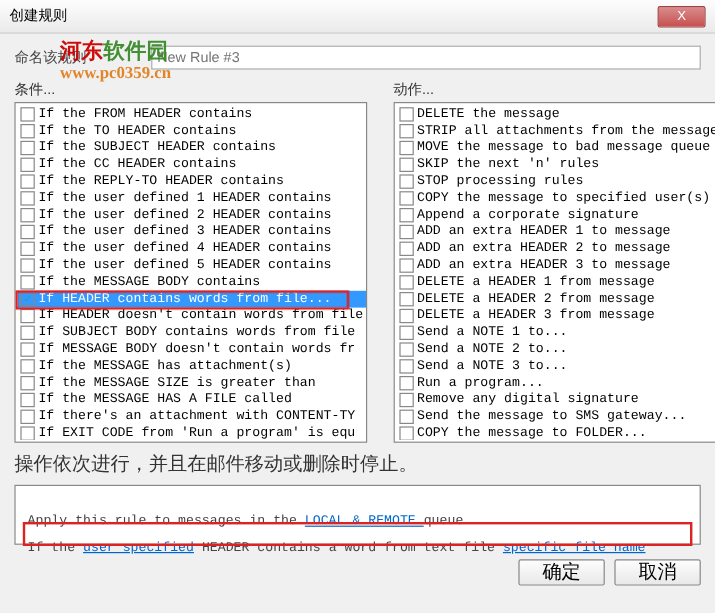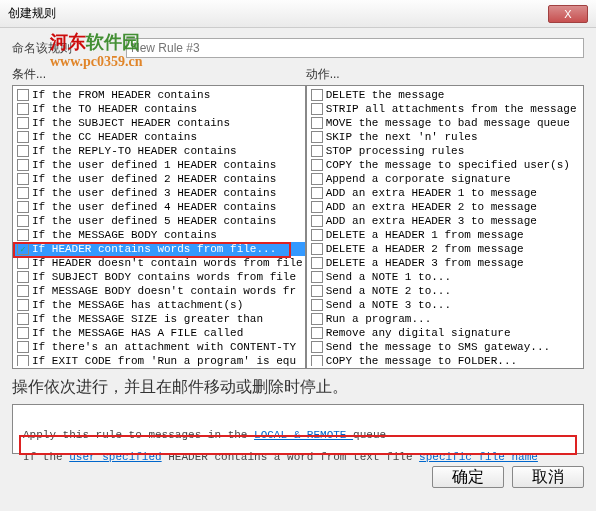--- a/index.html
+++ b/index.html
@@ -7,21 +7,21 @@
     .titlebar { background: linear-gradient(#fdfdfd, #eaeaea); height: 28px; border-bottom: 1px solid #ccc; display: flex; align-items: center; padding: 0 8px; justify-content: space-between; }
     .close-btn { width: 40px; height: 18px; background: linear-gradient(#d98c8c,#c75050); color: #fff; text-align: center; line-height: 16px; border: 1px solid #a04040; border-radius: 2px; font-size: 11px; cursor: pointer; }
     .watermark { position: absolute; top: 30px; left: 50px; font-size: 18px; font-weight: bold; z-index: 100; pointer-events: none; opacity: 0.95; font-family: "Microsoft YaHei"; }
     .watermark .red { color: #c00; }
     .watermark .green { color: #3a8a2a; }
     .watermark .orange { color: #e08020; }
     .content { padding: 10px 12px; }
     .form-row { display: flex; align-items: center; margin-bottom: 8px; }
     .form-label { width: 90px; color: #444; }
     .form-input { flex: 1; border: 1px solid #aaa; height: 20px; padding: 2px 4px; color: #999; font-size: 12px; background: #fff; margin-left: 24px; }
-    .lists-row { display: flex; gap: 0; margin-top: 4px; }
+    .lists-row { display: flex; gap: 22px; margin-top: 4px; }
     .list-col { flex: 1; display: flex; flex-direction: column; }
     .list-header { color: #333; margin-bottom: 2px; font-size: 12px; }
     .listbox-wrap { border: 1px solid #888; background: #fff; height: 284px; position: relative; overflow: hidden; padding: 2px 0 2px 2px; }
     .listbox-inner { overflow-y: scroll; overflow-x: hidden; height: 100%; }
     .list-item { display: flex; align-items: center; height: 14px; padding: 0 2px; font-family: "Courier New", monospace; font-size: 11px; white-space: nowrap; cursor: default; }
     .list-item .chk { width: 12px; height: 12px; border: 1px solid #888; margin-right: 3px; flex-shrink: 0; display: inline-flex; align-items: center; justify-content: center; font-size: 9px; color: #2a6; }
     .list-item.selected { background: #3399ff; color: #fff; }
     .left-highlight { position: absolute; border: 2px solid #d22; pointer-events: none; }
     .note-line { margin: 8px 0 6px 0; color: #333; font-size: 16px; }
     .rule-box { border: 1px solid #888; background: #fff; padding: 24px 10px; height: 48px; font-family: "Courier New", monospace; font-size: 11px; color: #444; position: relative; }

